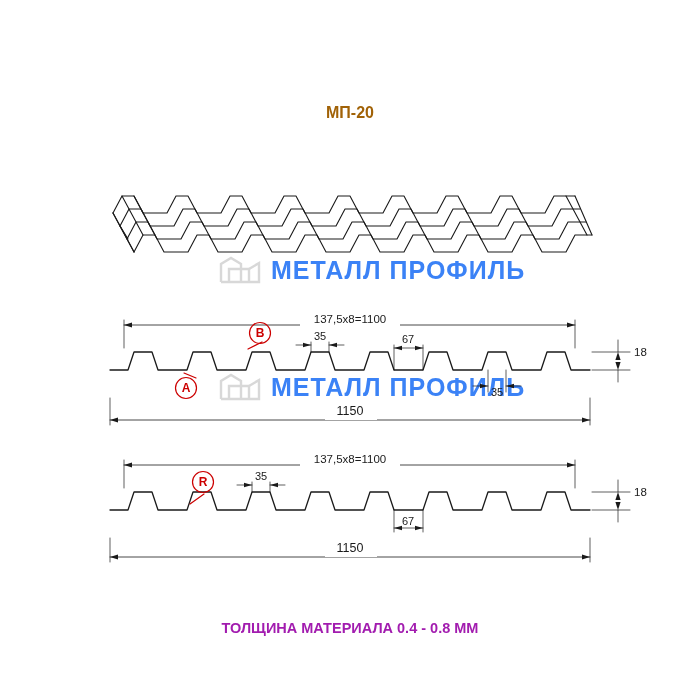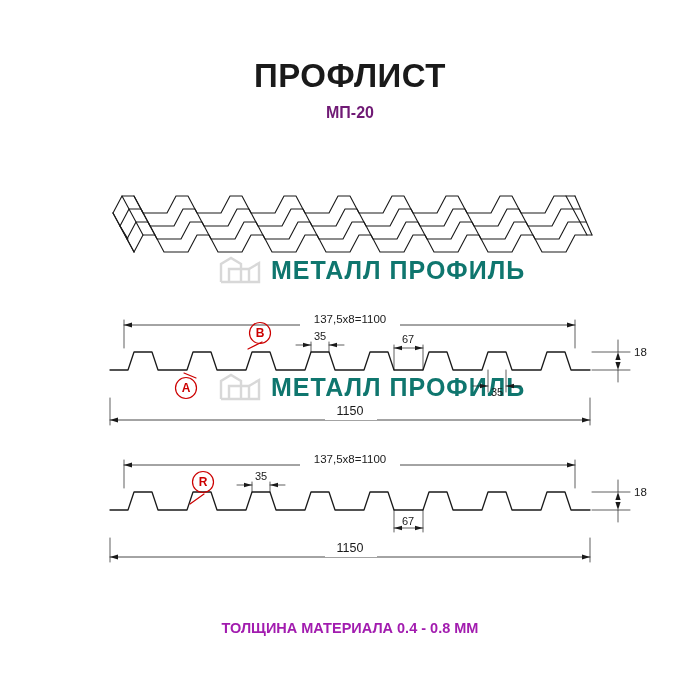--- a/index.html
+++ b/index.html
@@ -31,21 +31,21 @@
     color: #1a1a1a;
   }
   .subtitle {
     position: absolute;
     top: 104px;
     left: 0;
     width: 700px;
     text-align: center;
     font-size: 16px;
     font-weight: bold;
-    color: #701a75;
+    color: #a16207;
   }
   .footer-note {
     position: absolute;
     top: 620px;
     left: 0;
     width: 700px;
     text-align: center;
     font-size: 14.5px;
     font-weight: bold;
     color: #a21caf;
@@ -58,38 +58,37 @@
     height: 700px;
   }
   .wm {
     position: absolute;
     pointer-events: none;
     user-select: none;
   }
   .wm-text {
     font-family: "Liberation Sans", sans-serif;
     font-weight: bold;
-    color: #0f766e;
+    color: #3b82f6;
     font-size: 25px;
     letter-spacing: 1px;
     white-space: nowrap;
   }
   .wm svg {
     display: block;
   }
   .wm-1 { top: 255px; left: 218px; }
   .wm-2 { top: 372px; left: 218px; }
   .wm-row { display: flex; align-items: center; gap: 9px; }
 </style>
 </head>
 <body>
 
 <div class="page">
 
-  <div class="title">ПРОФЛИСТ</div>
   <div class="subtitle">МП-20</div>
 
   <div class="wm wm-1">
     <div class="wm-row">
       <svg width="44" height="30" viewBox="0 0 44 30" fill="none" stroke="#d8d8d8" stroke-width="2.4">
         <path d="M3 27 L3 9 L13 3 L23 9 L23 27"></path>
         <path d="M11 27 L11 14 L31 14 L31 27"></path>
         <path d="M31 14 L41 8 L41 27 L3 27"></path>
       </svg>
       <span class="wm-text">МЕТАЛЛ ПРОФИЛЬ</span>

